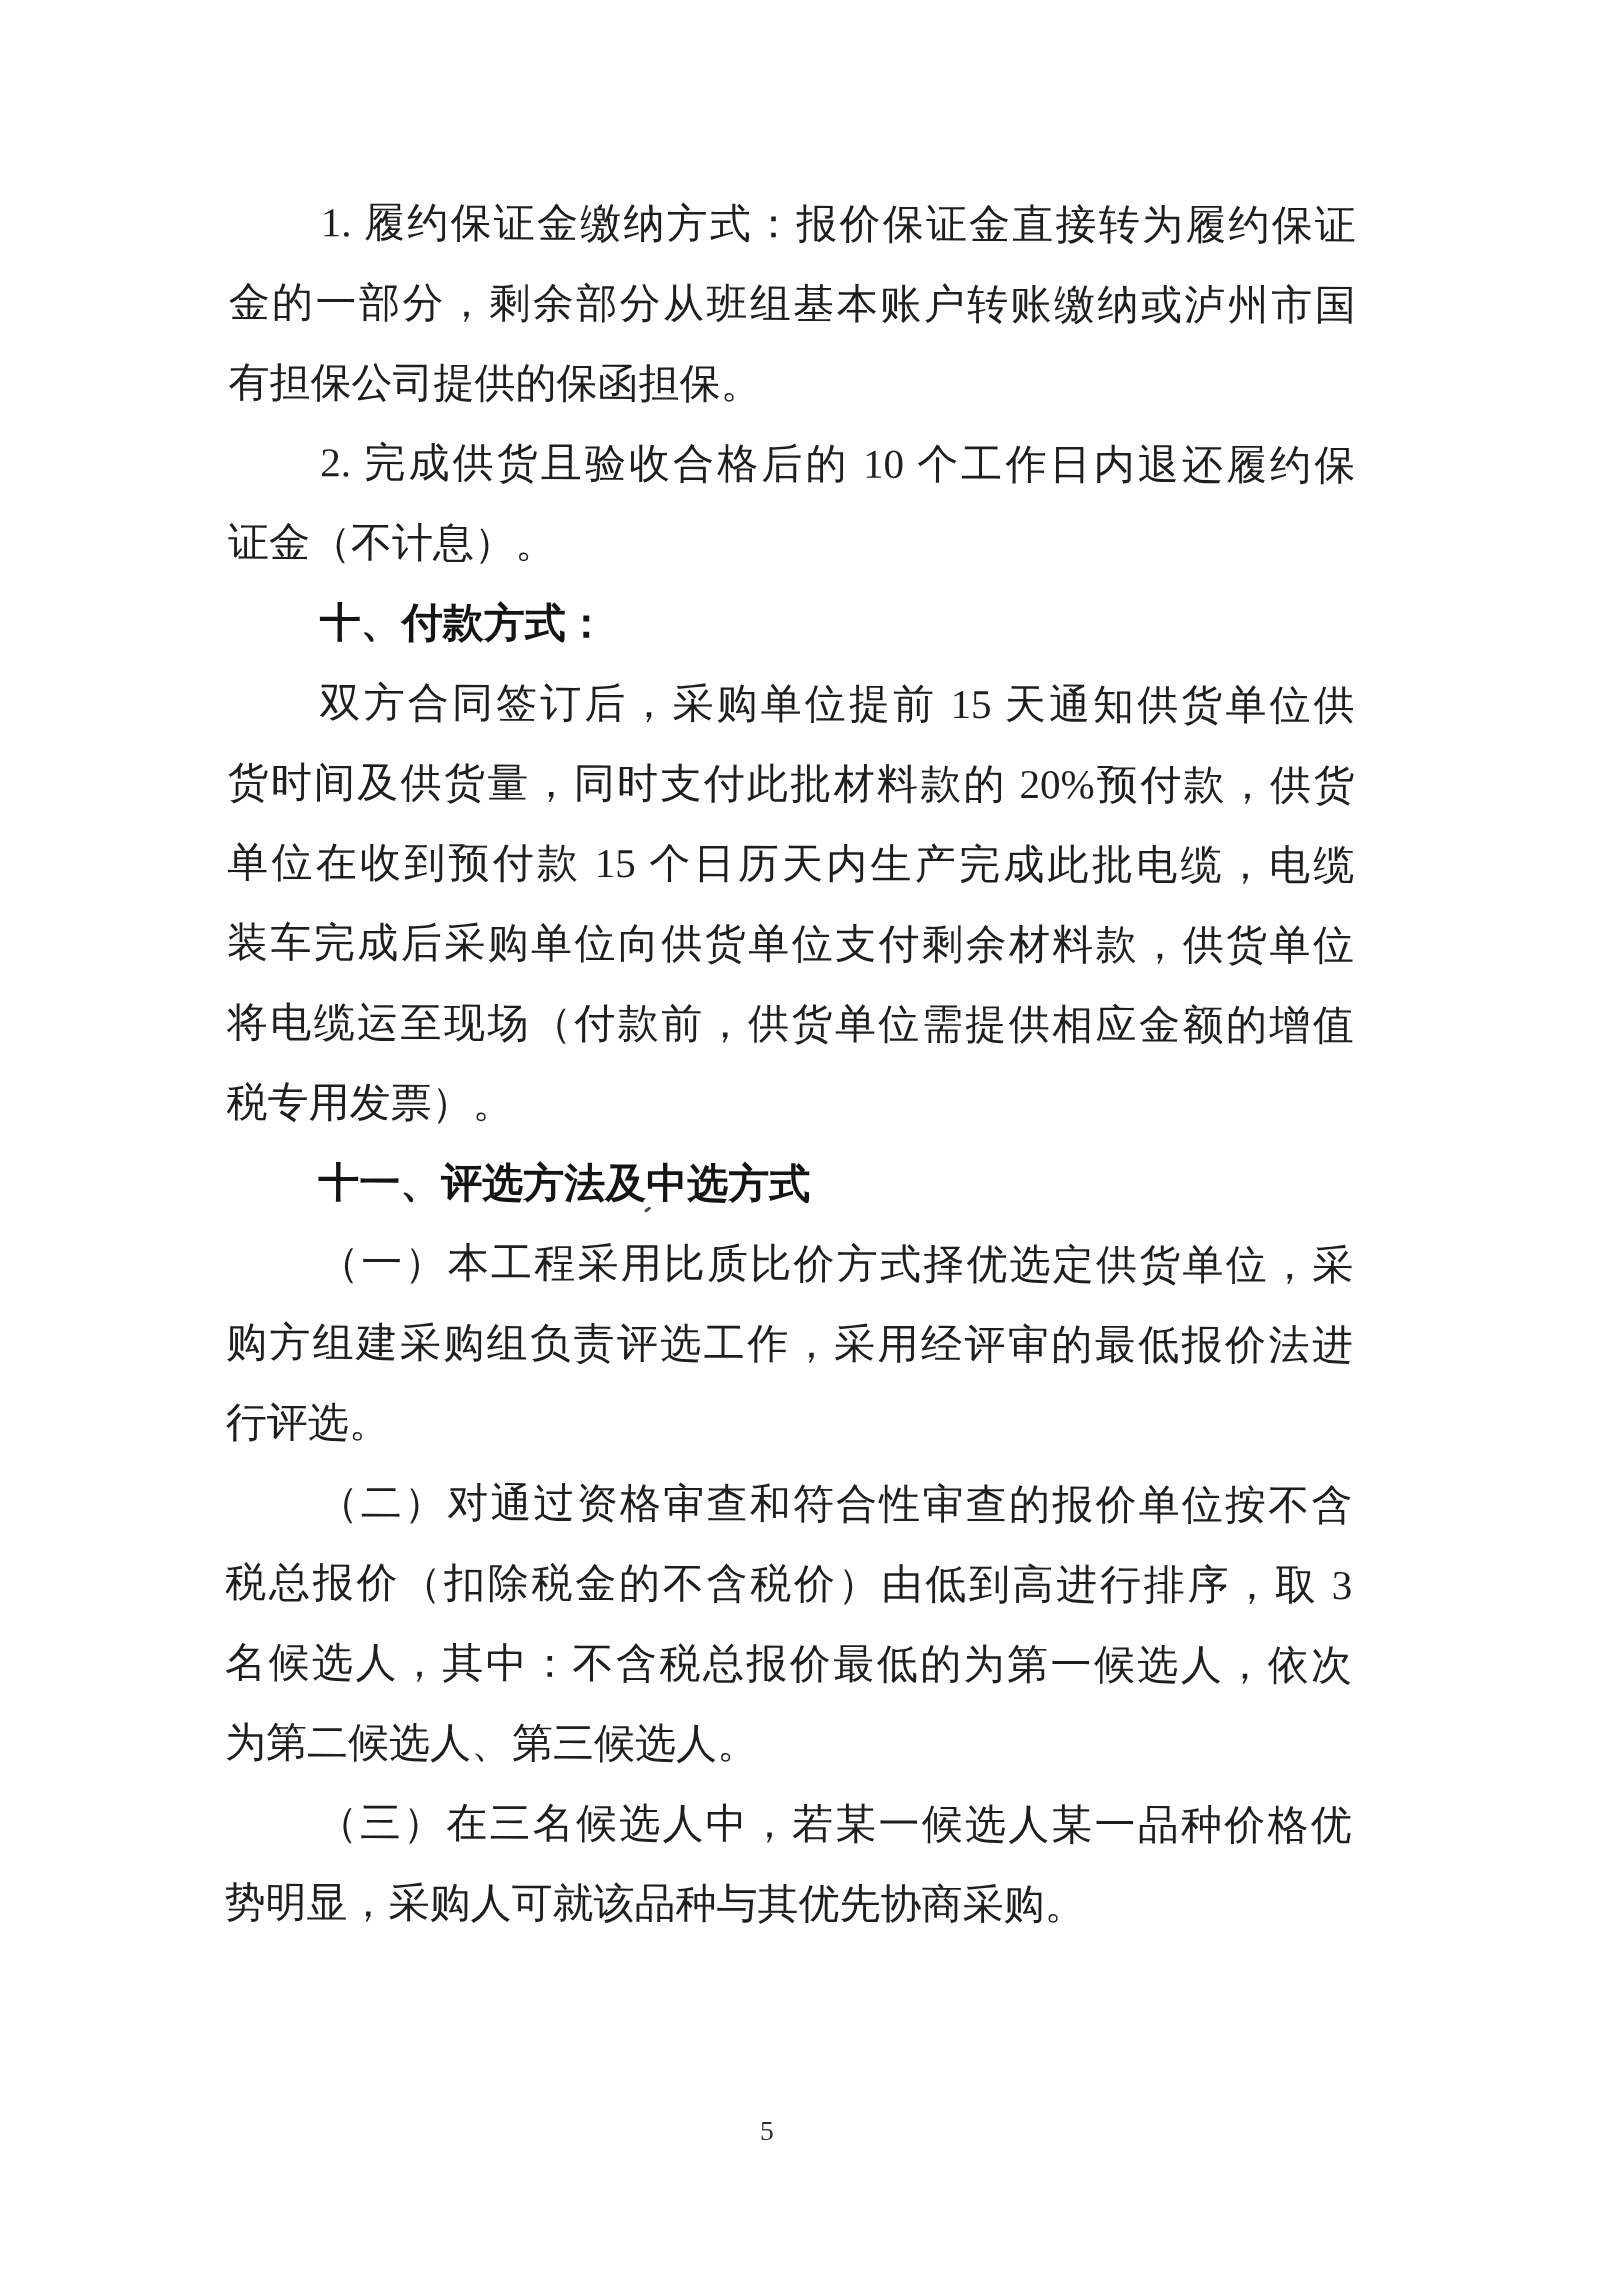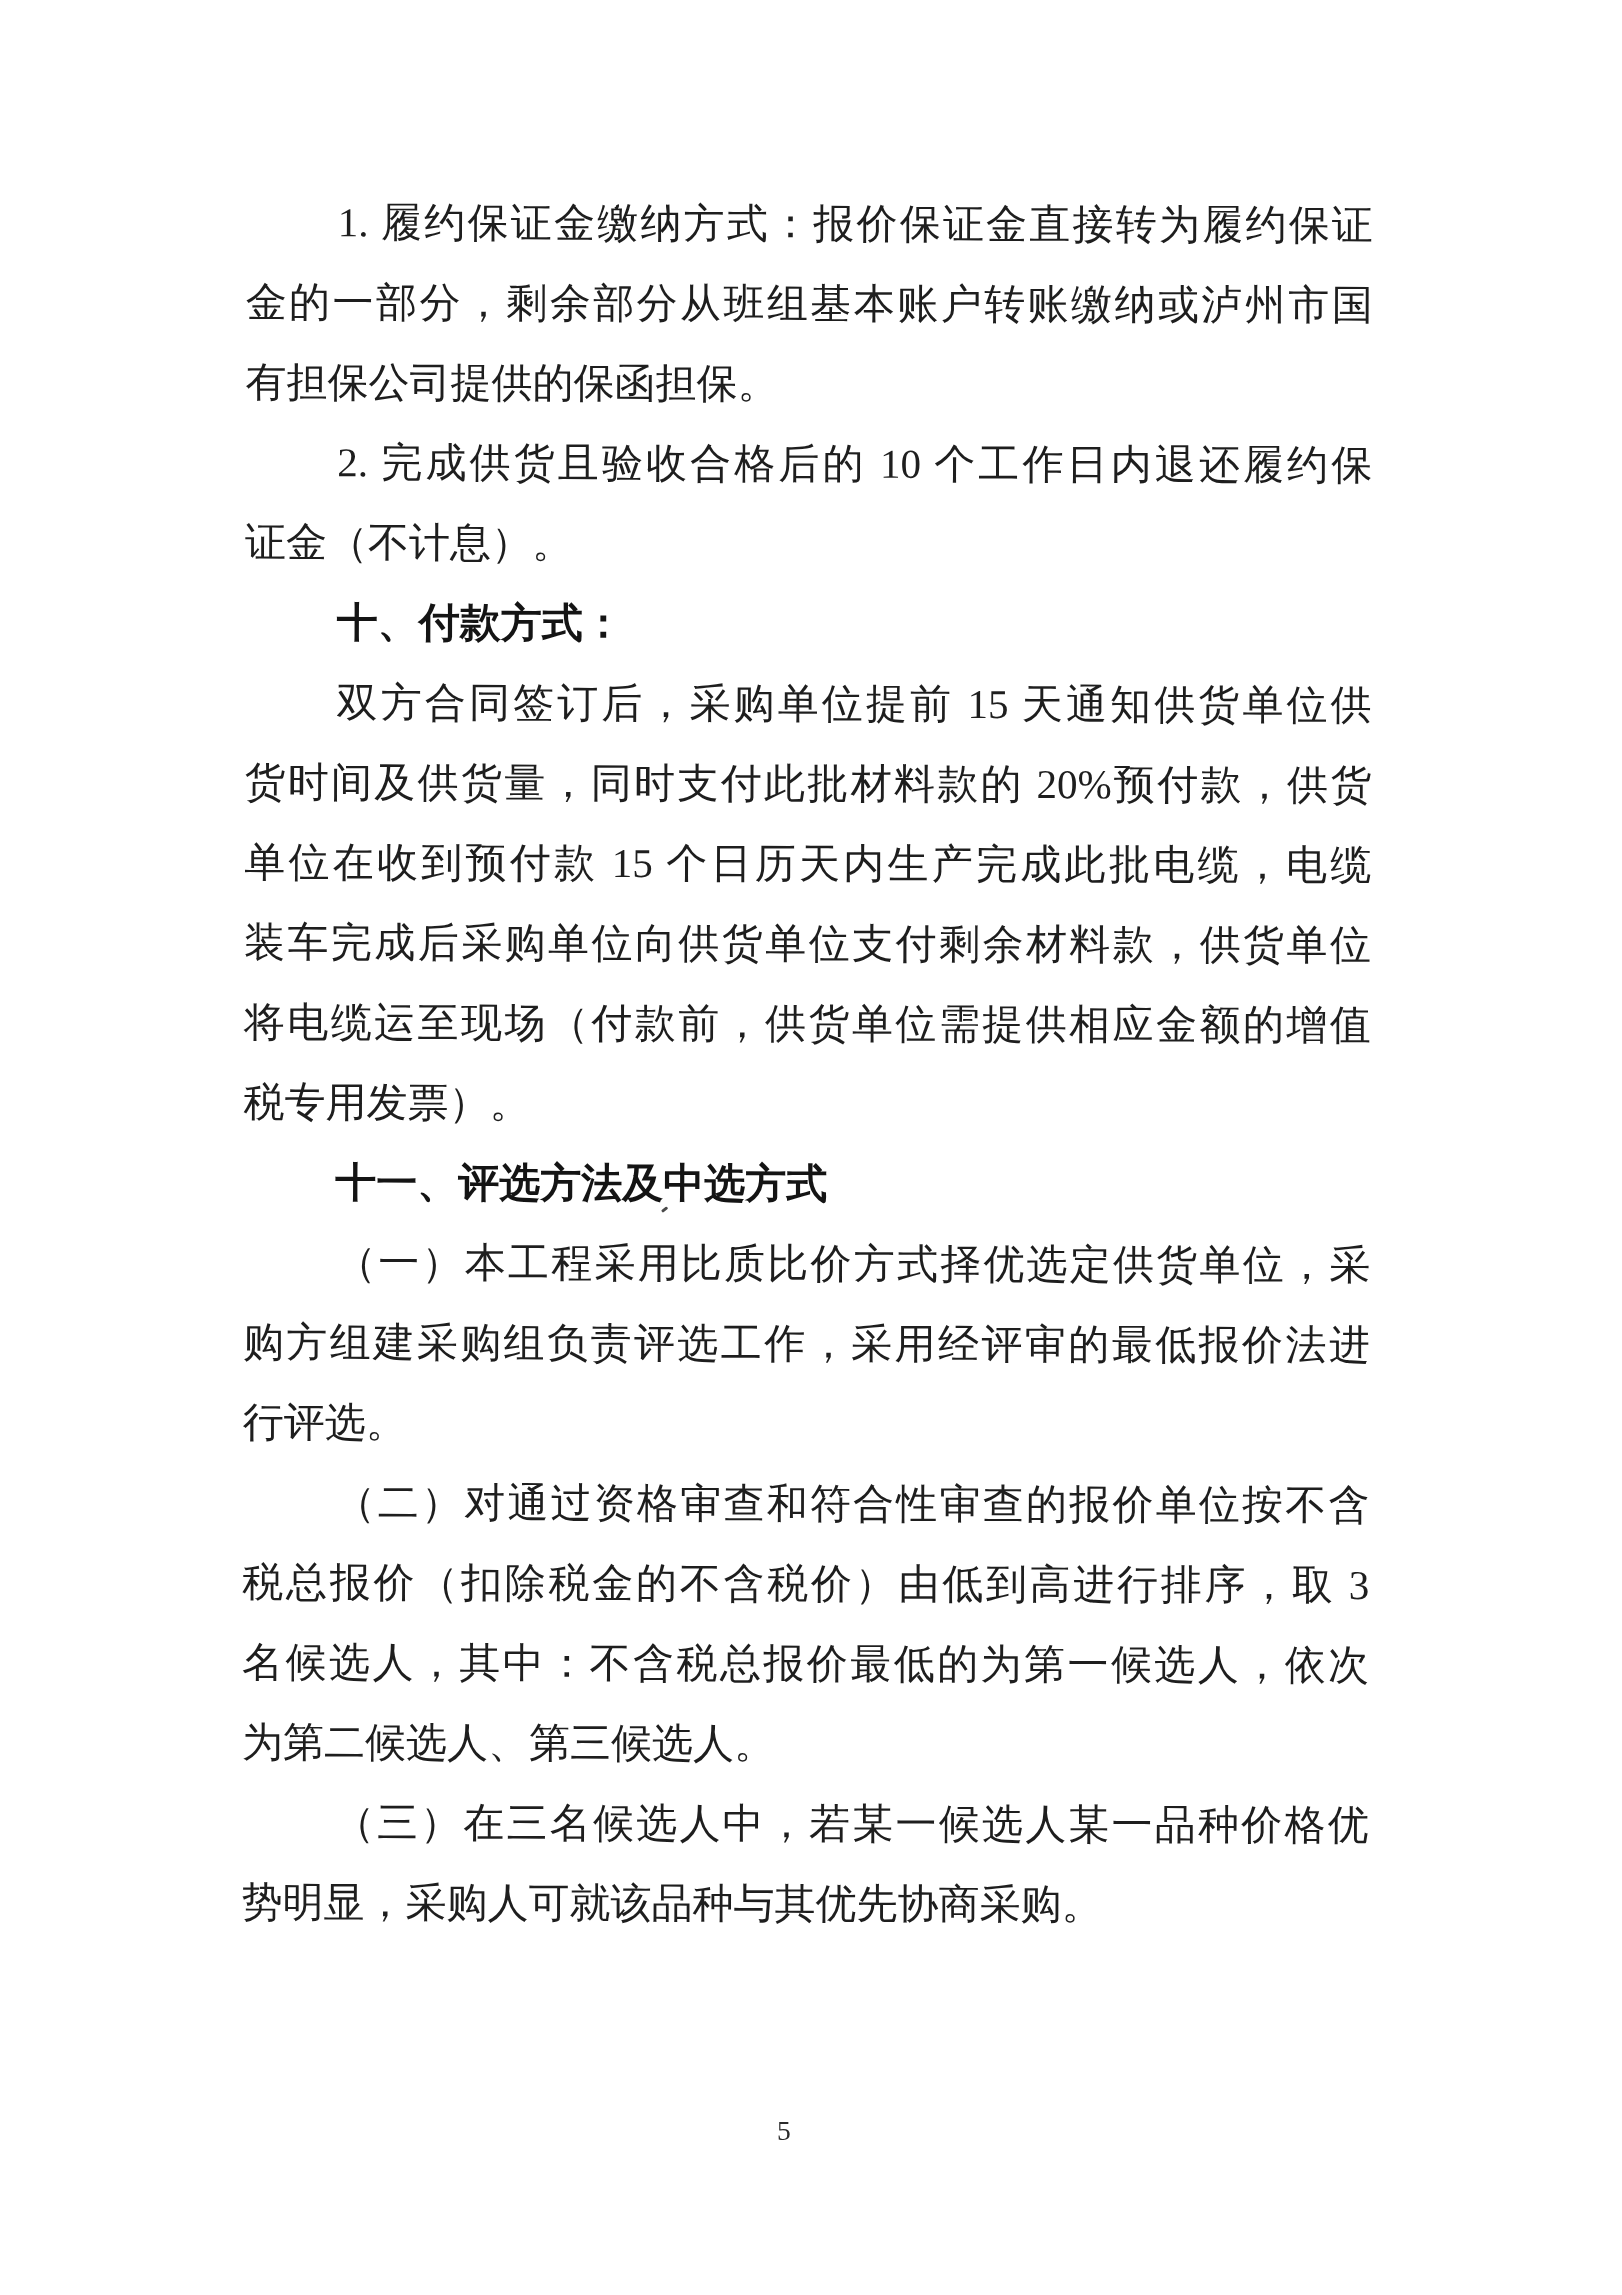--- a/index.html
+++ b/index.html
@@ -9,21 +9,21 @@
   body {
     width: 1623px;
     height: 2295px;
     position: relative;
     background: var(--paper, #ffffff);
     overflow: hidden;
     font-family: "Liberation Serif", "DejaVu Serif", serif;
   }
   .page {
     position: absolute;
-    left: 17px; top: 0;
+    left: 0; top: 0;
     width: 1445px;
     height: 2295px;
     background: var(--paper, #ffffff);
     padding-left: 24px;
   }
   .text-block {
     position: absolute;
     left: 229px;
     top: 182px;
     width: 1127px;

